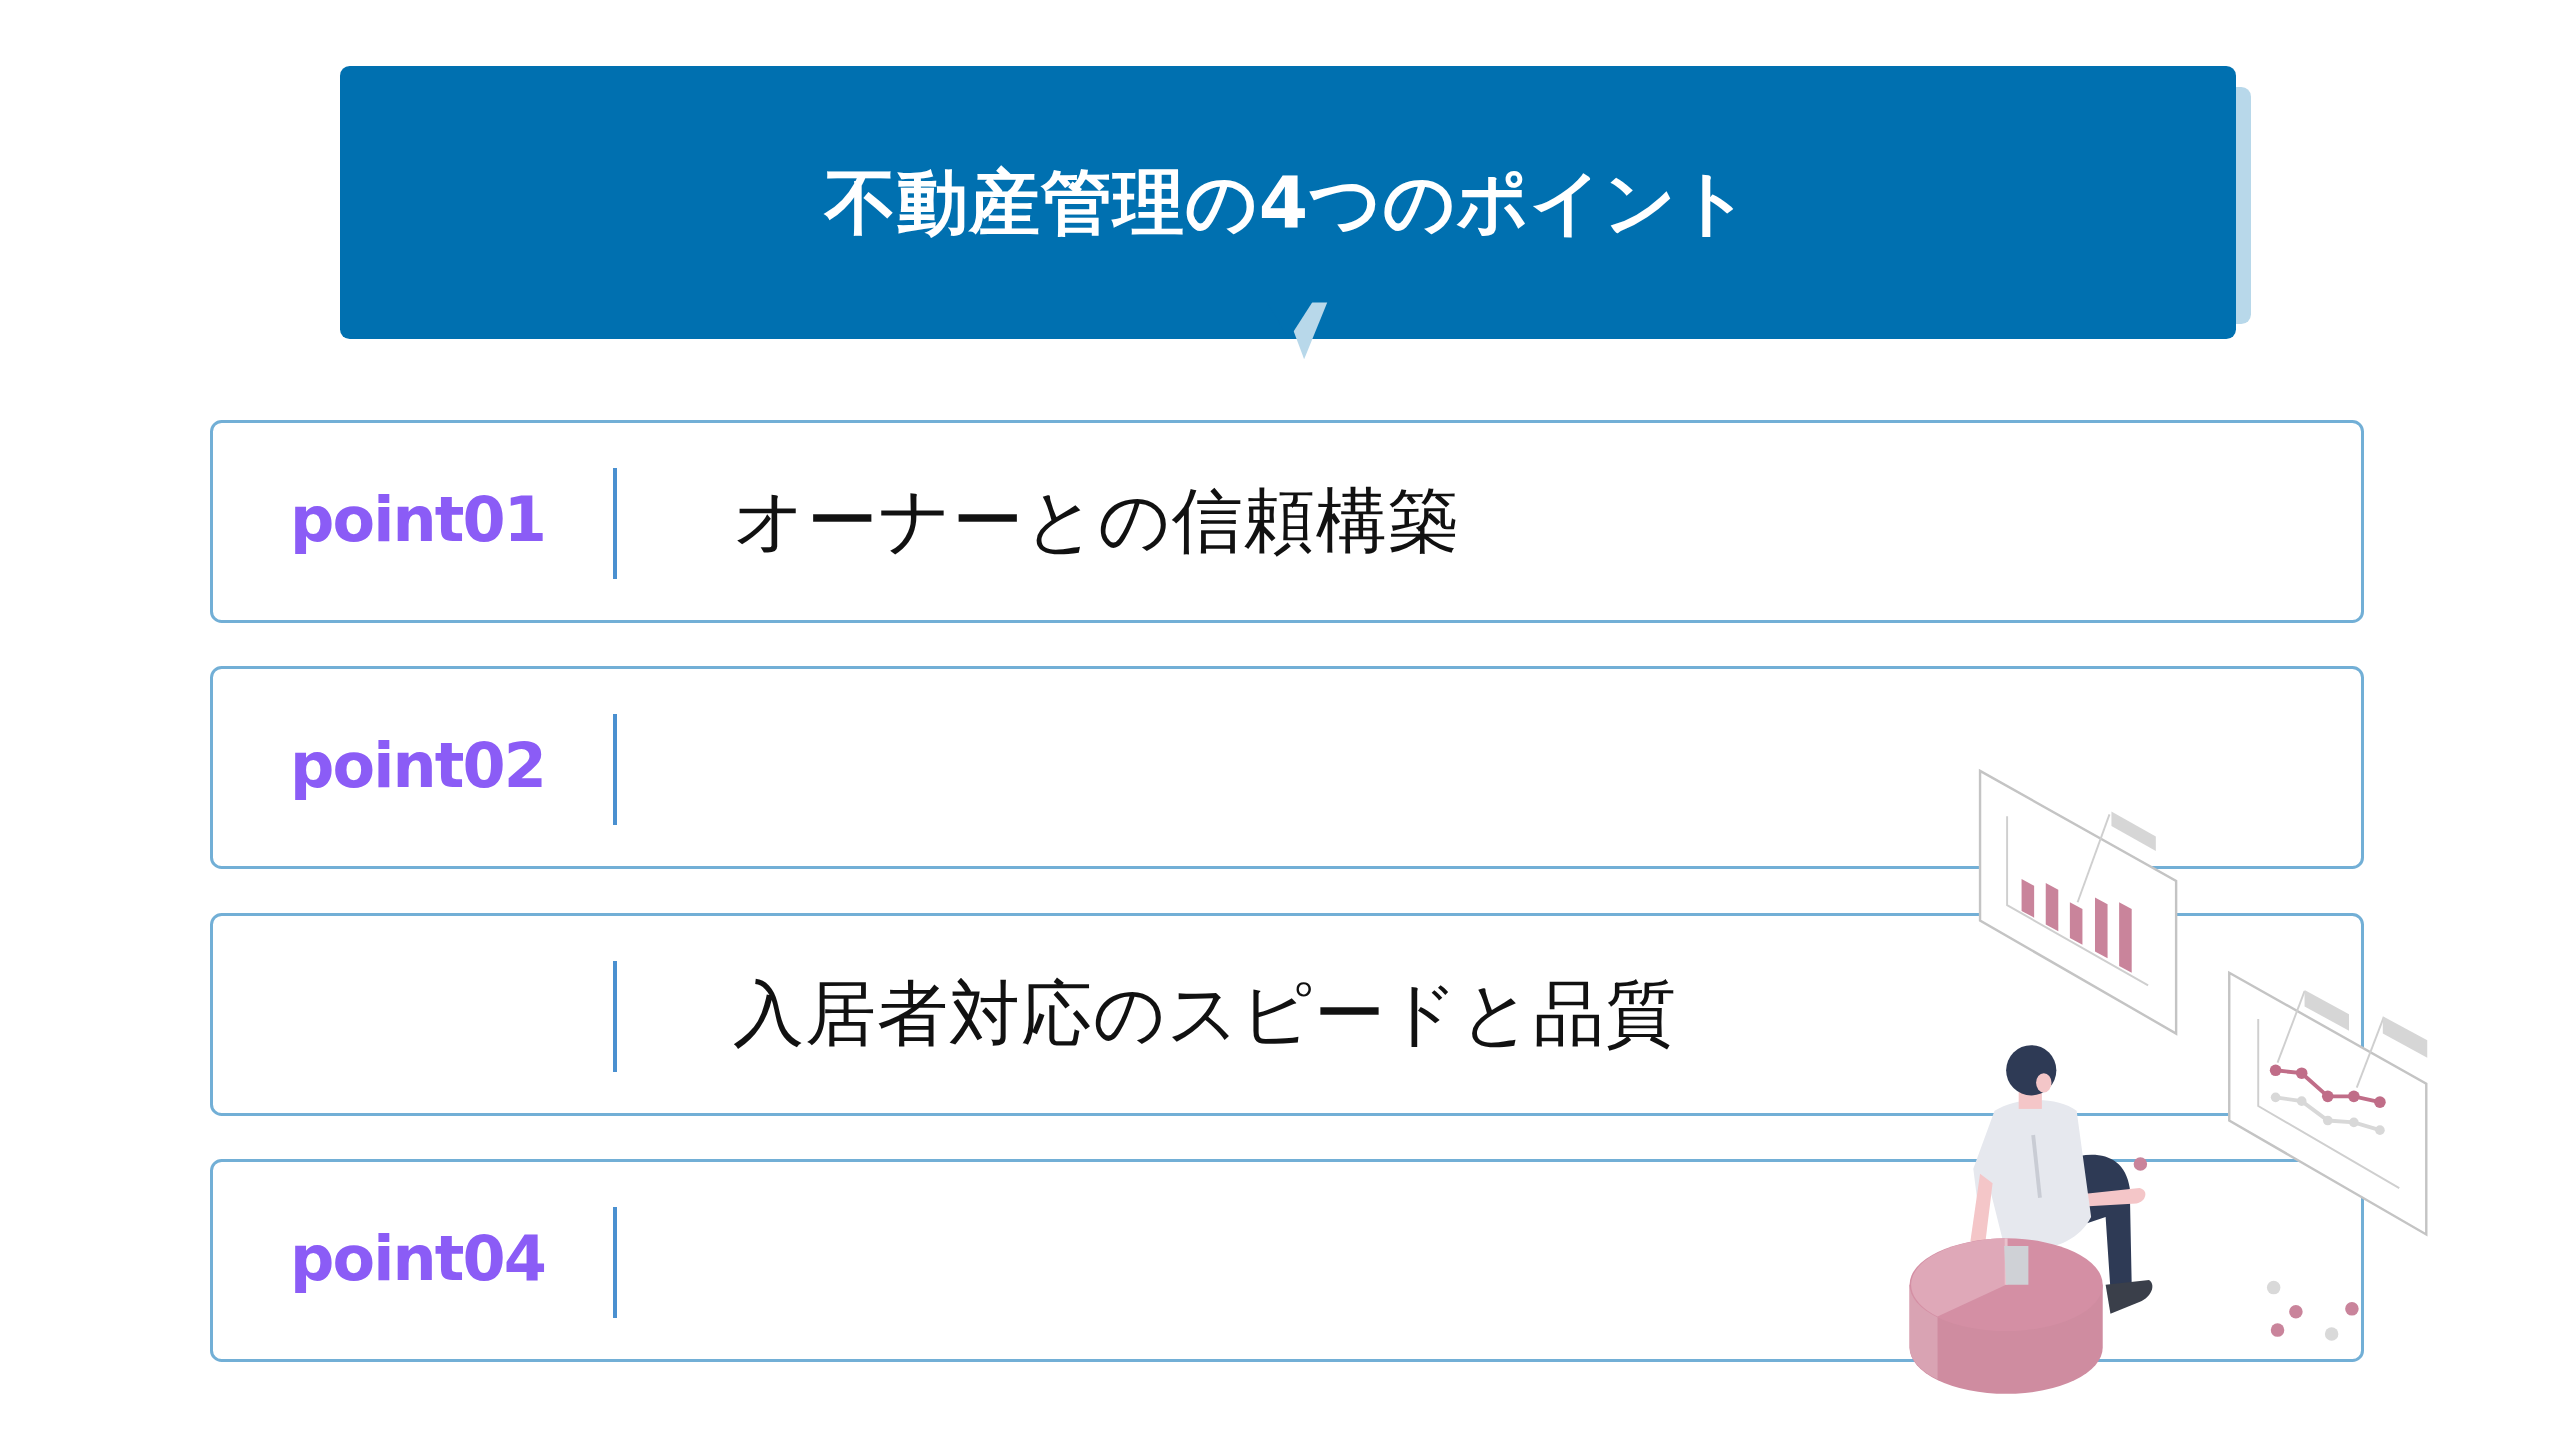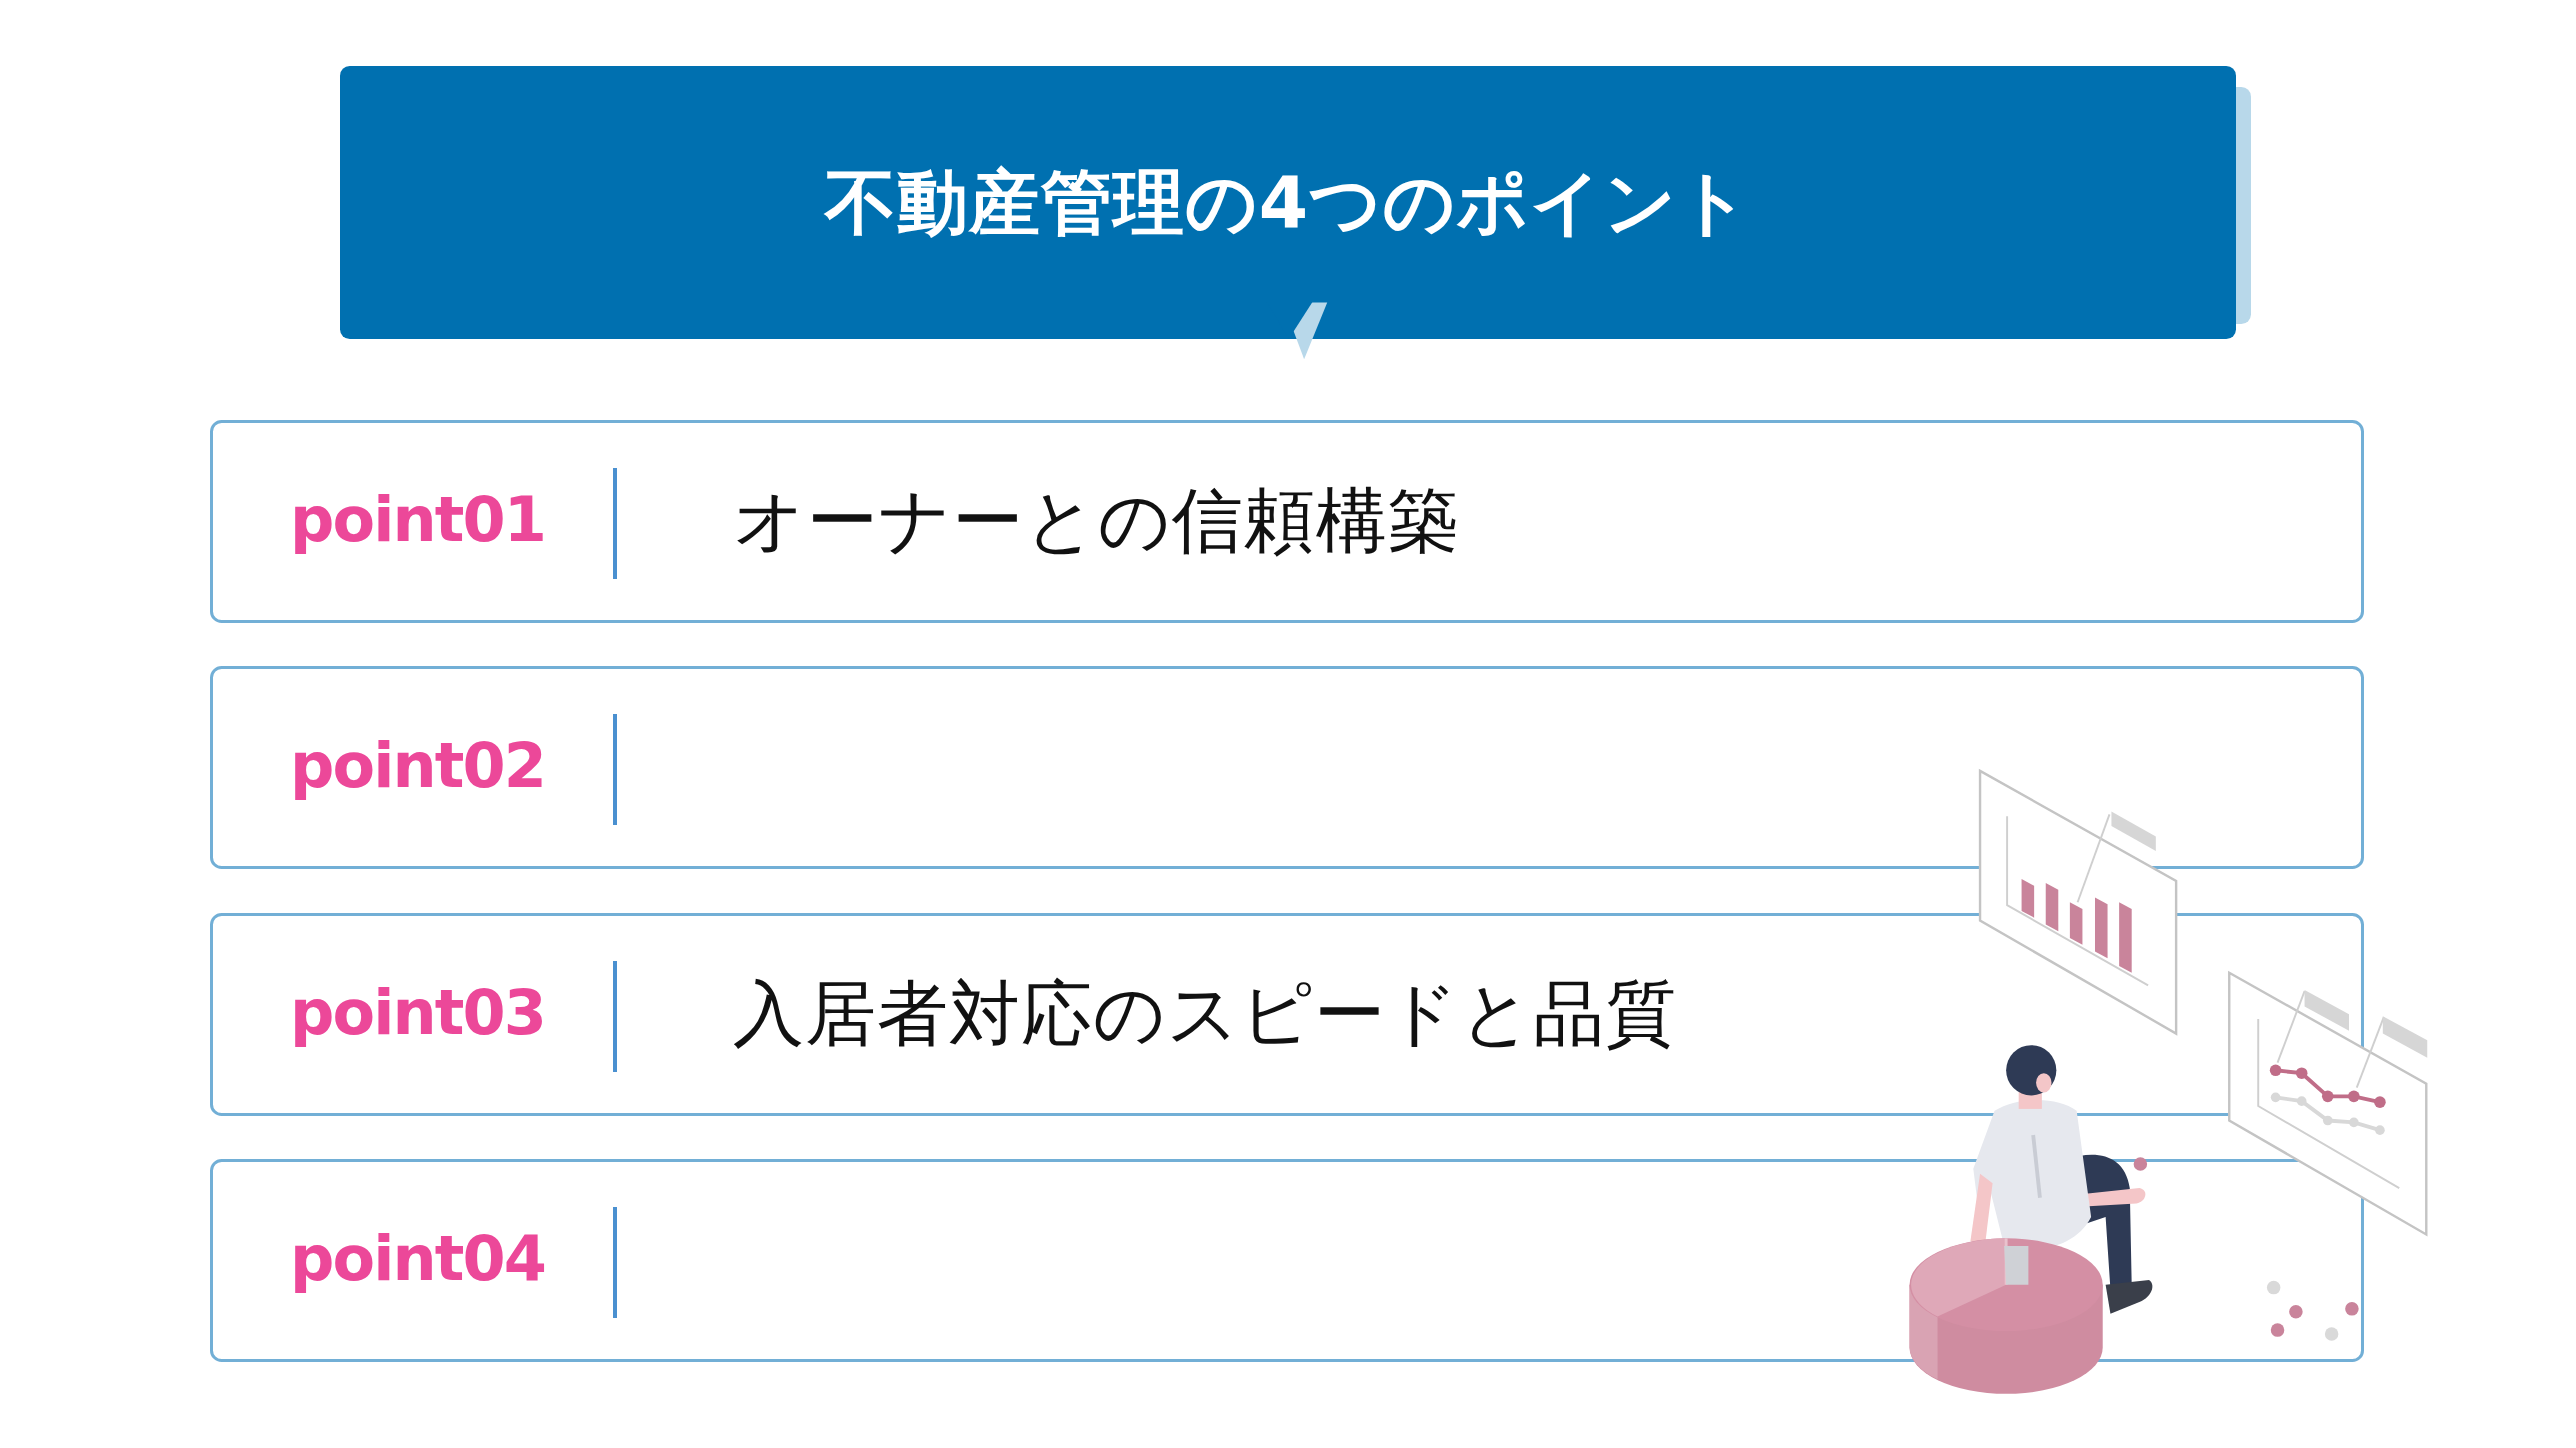--- a/index.html
+++ b/index.html
@@ -23,21 +23,21 @@
     }
     .pointer-svg { position: absolute; left: 1256px; top: 290px; width: 77px; height: 77px; overflow: visible; }
 
     .card {
       position: absolute; left: 210px; width: 2148px; height: 197px;
       border: 3.9px solid #72afd6; border-radius: 11.6px; background: #ffffff;
       box-sizing: content-box;
     }
     .card-label {
       position: absolute; left: 77px; top: 50%; transform: translateY(-54%);
-      color: #ec4899; font-size: 62px; font-weight: bold; letter-spacing: -1.9px;
+      color: #8b5cf6; font-size: 62px; font-weight: bold; letter-spacing: -1.9px;
       font-family: "DejaVu Sans", "Liberation Sans", sans-serif; line-height: 1;
     }
     .card-divider {
       position: absolute; left: 400px; top: 45px; width: 3.9px; height: 111px;
       background: #4a90d0;
     }
     .card-text {
       position: absolute; left: 520px; top: 50%; transform: translateY(-52%);
       color: #111111; font-size: 71px; font-weight: normal; line-height: 1;
       letter-spacing: 1px; white-space: nowrap;
@@ -61,21 +61,20 @@
   <div class="card-divider"></div>
   <span class="card-text">オーナーとの信頼構築</span>
 </div>
 
 <div class="card" style="top:666px;text-align:right;">
   <span class="card-label">point02</span>
   <div class="card-divider"></div>
 </div>
 
 <div class="card" style="top:913px;">
-  <span class="card-label">point03</span>
   <div class="card-divider"></div>
   <span class="card-text">入居者対応のスピードと品質</span>
 </div>
 
 <div class="card" style="top:1159px;">
   <span class="card-label">point04</span>
   <div class="card-divider"></div>
 </div>
 
 <svg class="illustration" viewBox="0 0 2667 1500">

